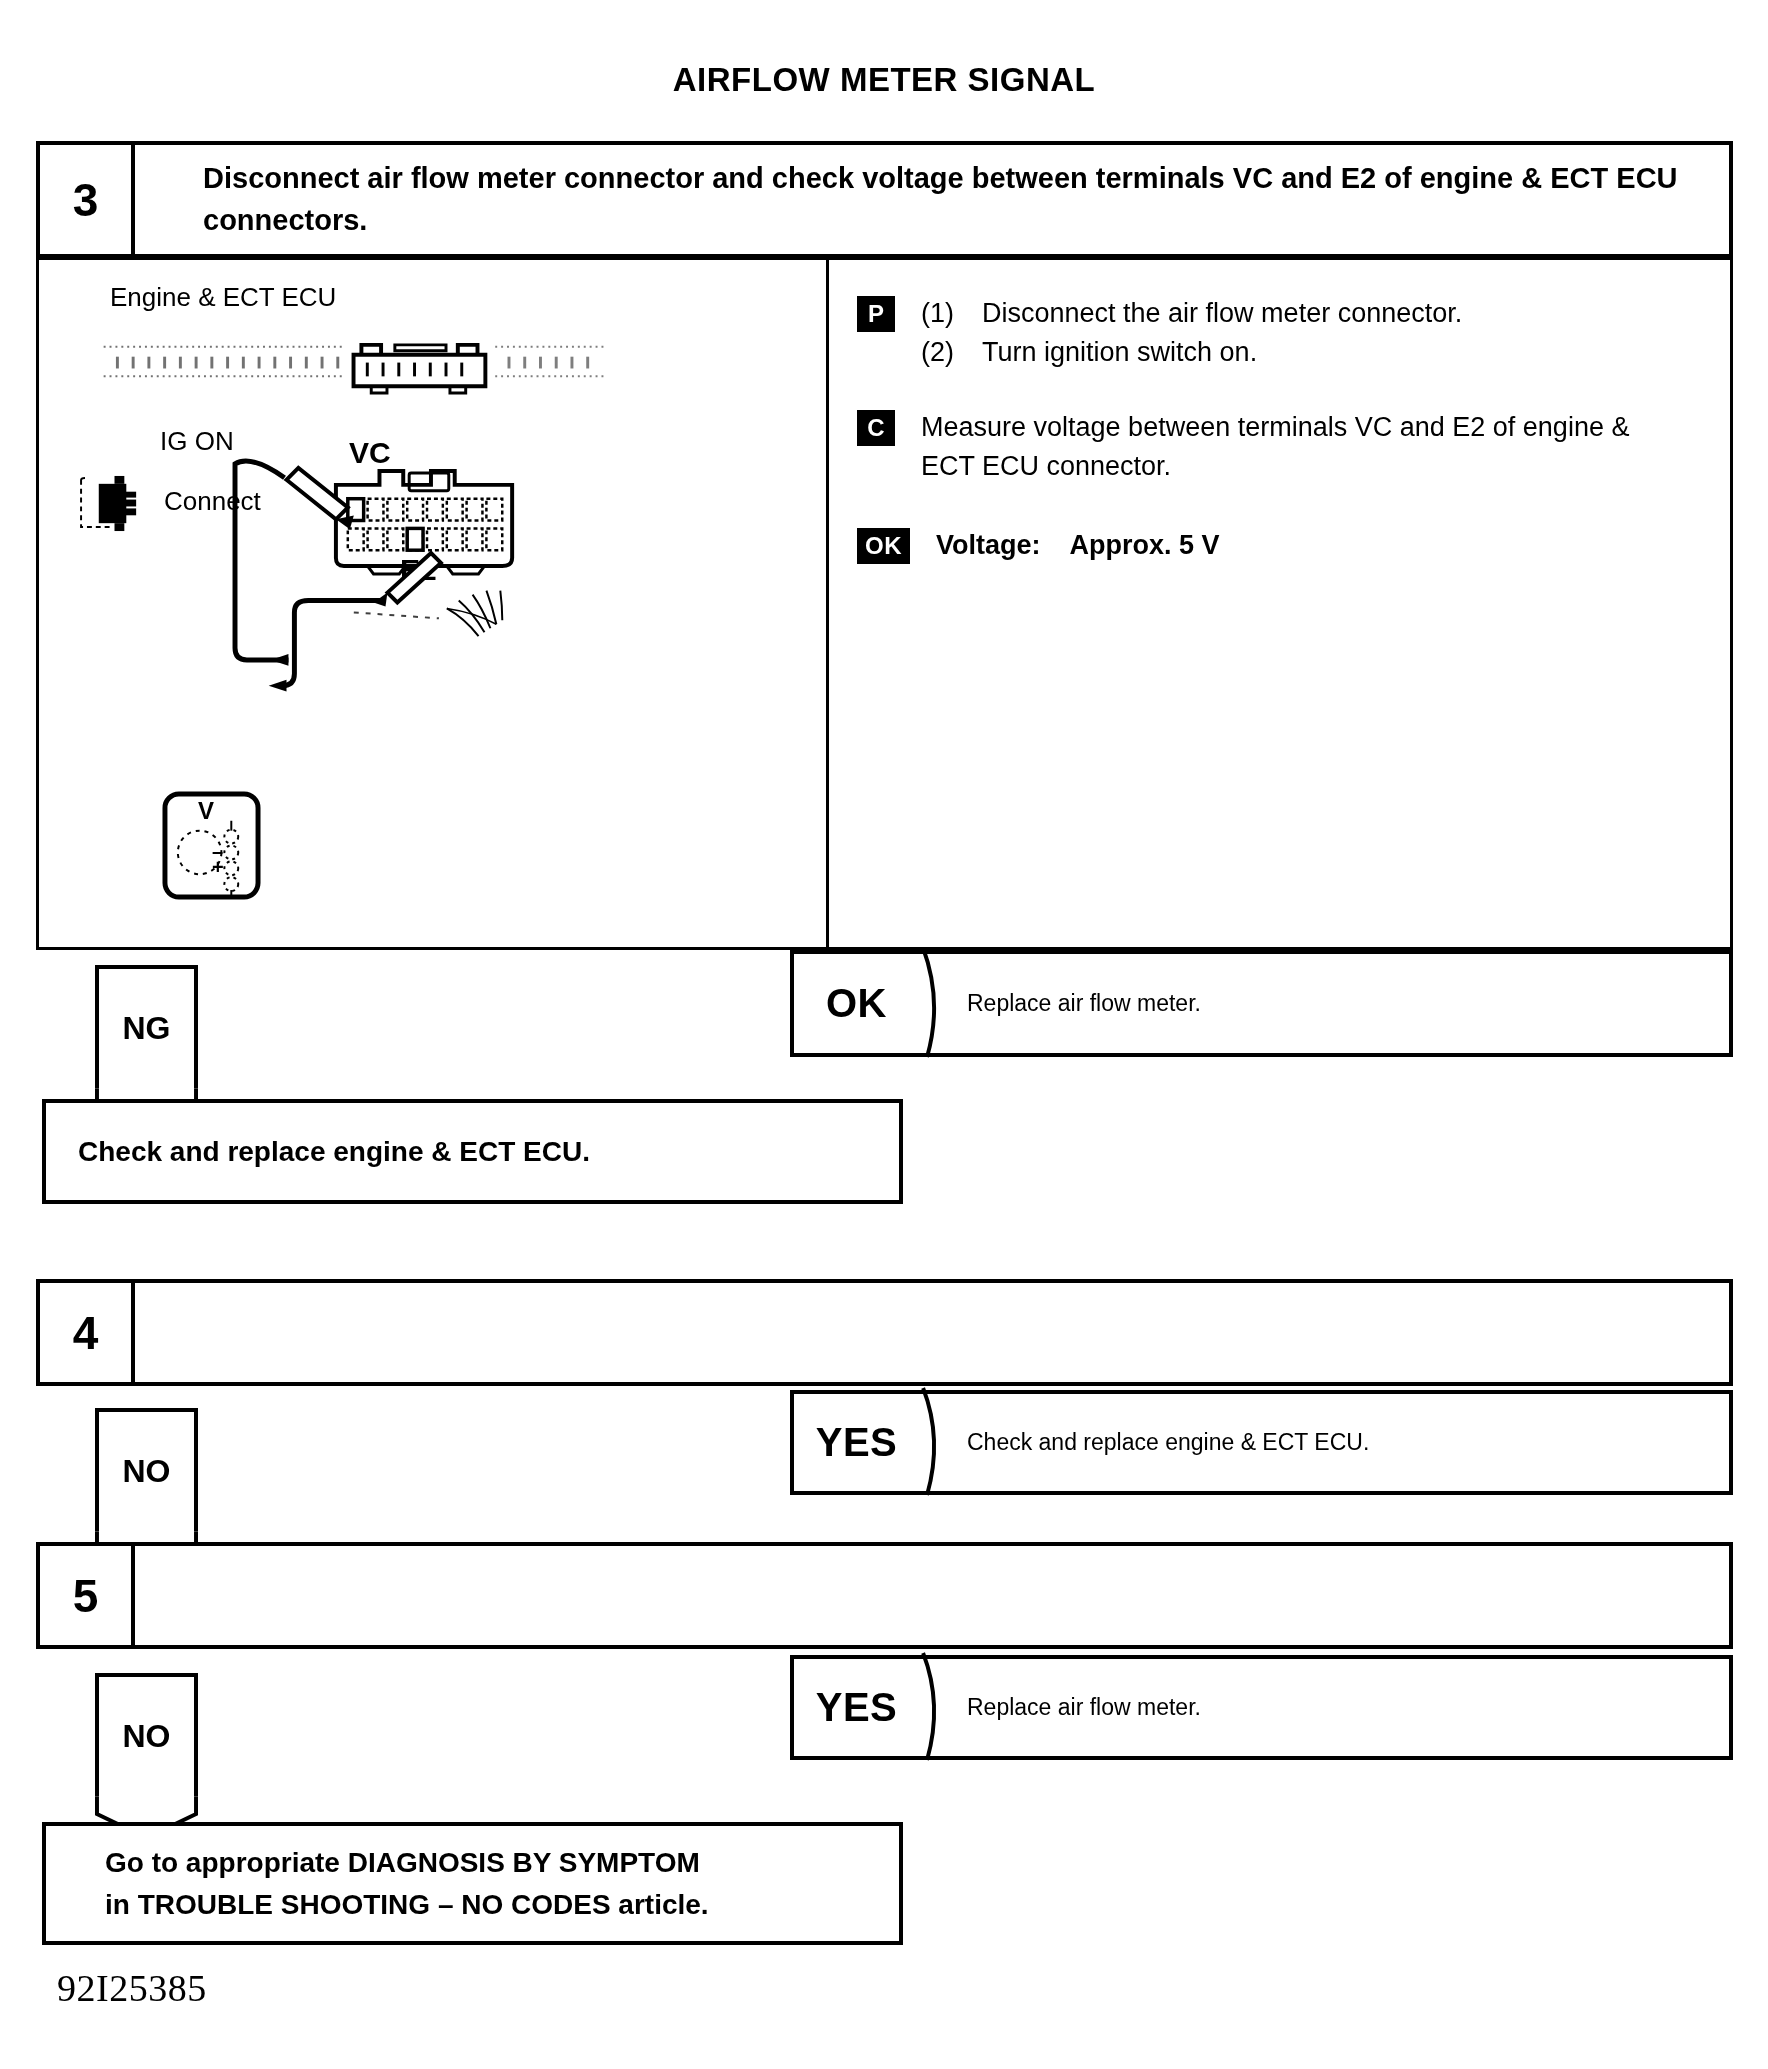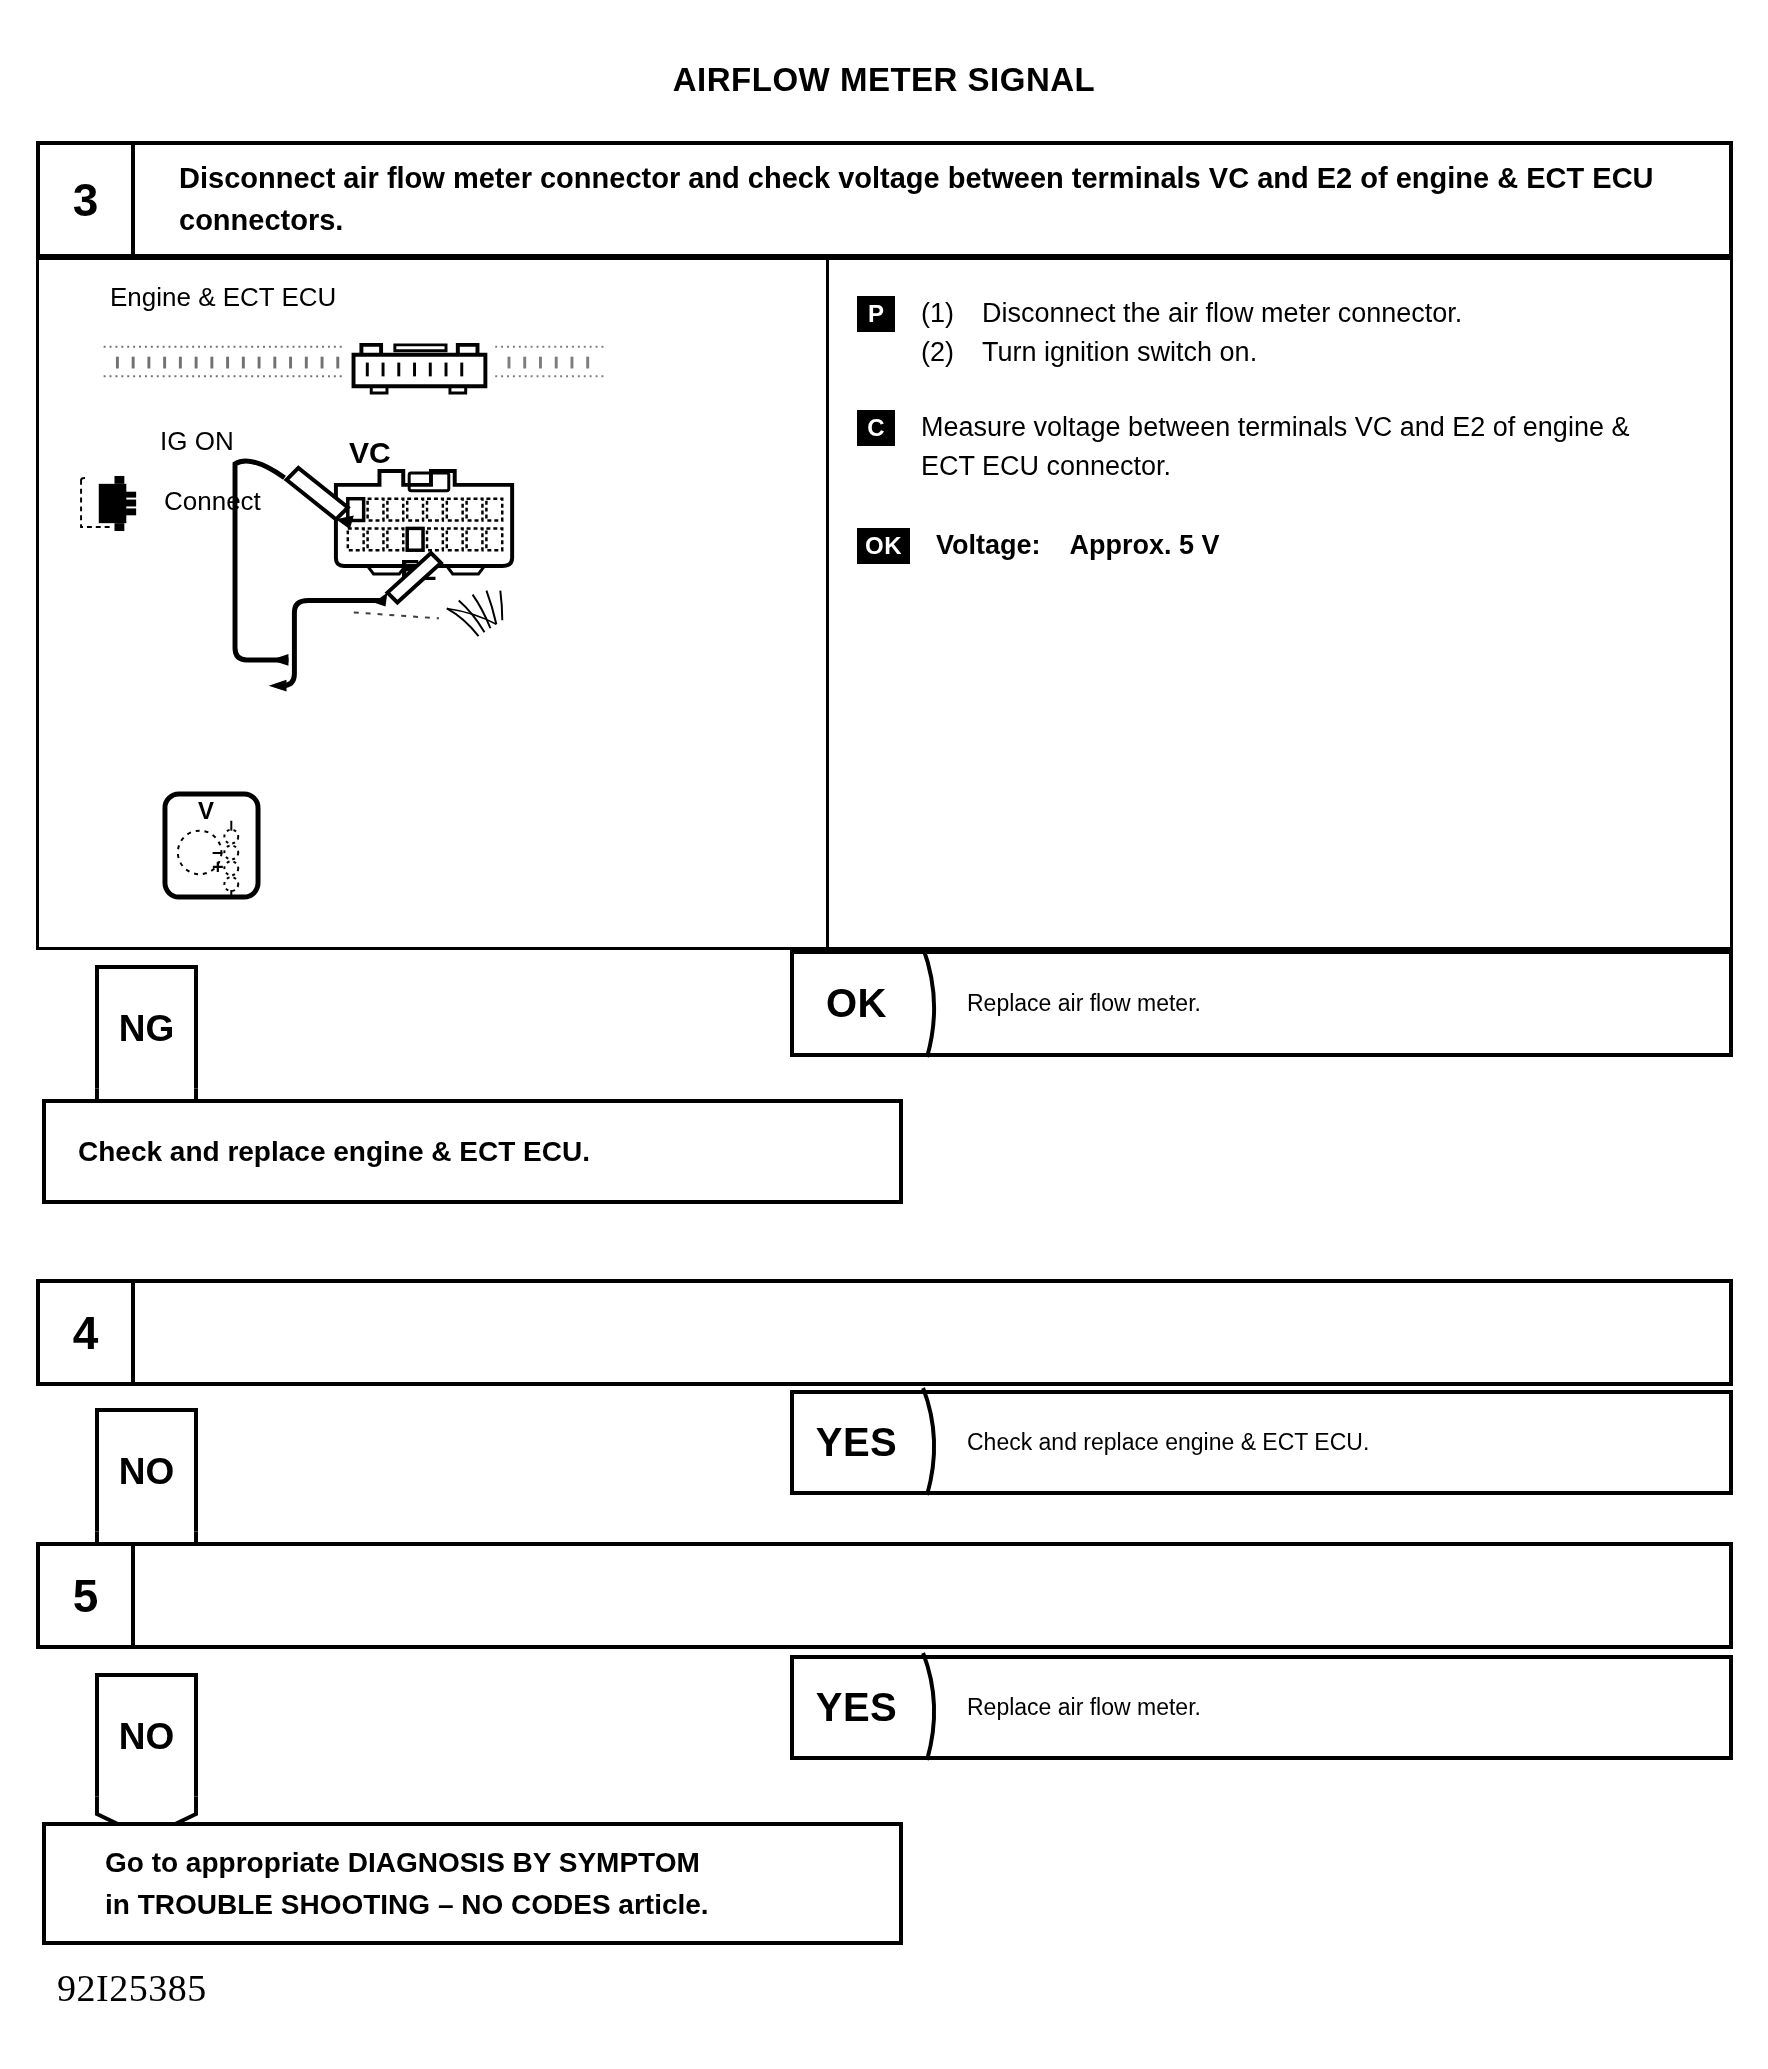--- a/index.html
+++ b/index.html
@@ -50,21 +50,21 @@
     font-weight: bold;
   }
   .step-text {
     position: absolute;
     left: 95px;
     right: 0;
     top: 0;
     bottom: 0;
     display: flex;
     align-items: center;
-    padding-left: 44px;
+    padding-left: 68px;
     padding-right: 16px;
     font-size: 29px;
     font-weight: bold;
     line-height: 1.42;
     border-radius: 32px;
   }
 
   
   #step3-panel {
     position: absolute;
@@ -146,21 +146,21 @@
     box-sizing: border-box;
     background: #fff;
   }
   .tag-pent .tp-label {
     position: absolute;
     left: 0; right: 0; top: 0;
     height: 119px;
     display: flex;
     align-items: center;
     justify-content: center;
-    font-size: 37px;
+    font-size: 32px;
     font-weight: bold;
   }
   .tag-pent .tp-point {
     position: absolute;
     left: -4px;
     top: 119px;
     width: 103px;
     height: 40px;
   }
 

